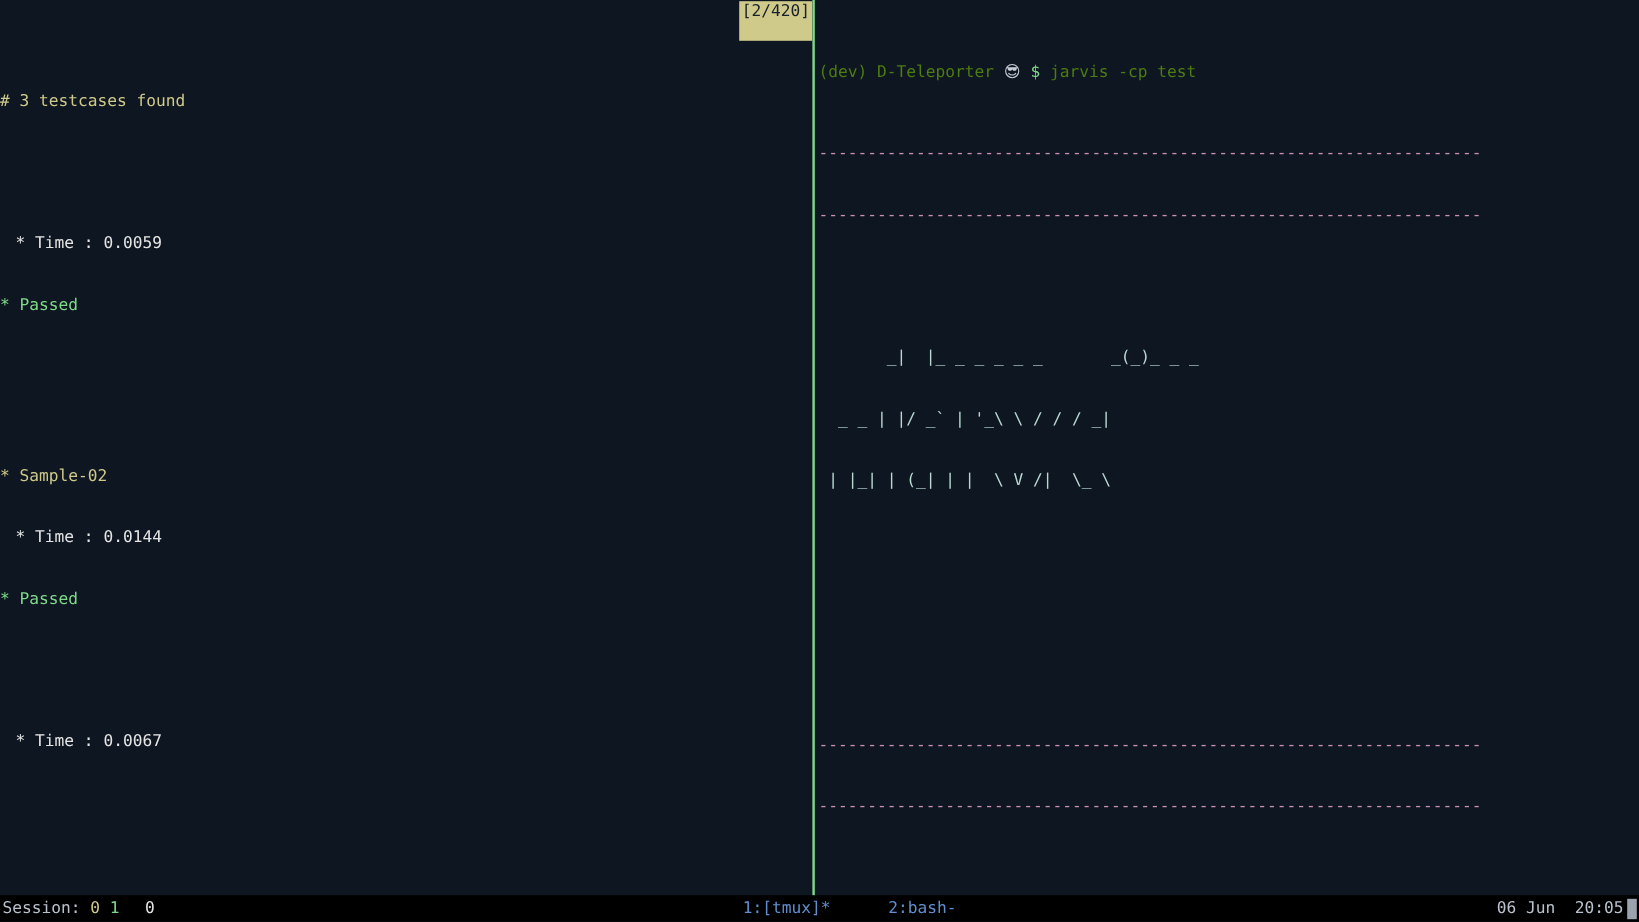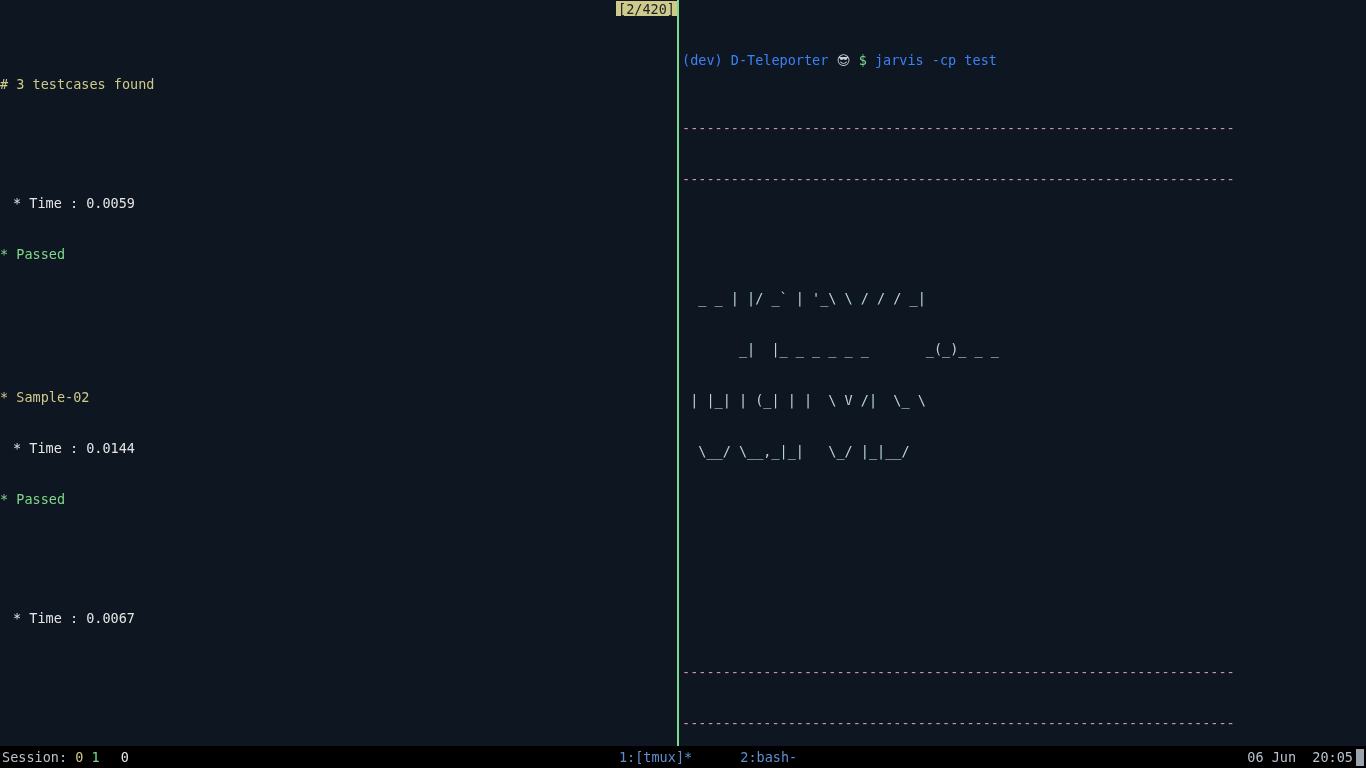--- a/index.html
+++ b/index.html
@@ -47,36 +47,36 @@
   #pane-right { width: 687px; padding-left: 3px; }
 
   .line { height: 17px; display: block; }
   .blank { height: 17px; display: block; }
 
   
   .c-khaki   { color: #cfc98a; margin-top: 24px; }
   .c-green   { color: #7fd98a; }
   .c-cyan    { color: #e5e5e5; padding-left: 13px; }
   .c-red     { color: #e08f87; }
-  .c-white   { color: #3b82f6; }
+  .c-white   { color: #4d7c0f; }
   .c-grey    { color: #b9c2cc; }
   .c-dashp   { color: #c98fb5; }
   .c-ascii   { color: #b8d8d0; }
 
   
   #scroll-badge {
     position: absolute;
     right: 0px;
     top: 1px;
     background: #cfc98a;
     color: #17202b;
     padding: 0 2px;
     font-size: 13.5px;
     line-height: 17px;
-    height: 15px;
+    height: 33px;
   }
 
   
   #status-bar {
     position: absolute;
     left: 0;
     bottom: 0;
     width: 1366px;
     height: 22px;
     background: #000000;
@@ -168,24 +168,23 @@
   <div id="pane-divider" style="background: rgb(127, 217, 138);"></div>
 
   <div class="pane" id="pane-right">
 
     <span class="line"><span class="c-white">(dev)</span><span class="c-white"> </span><span class="c-white">D-Teleporter</span><span> </span><span class="emoji">😎</span><span> </span><span class="c-green">$</span><span> </span><span class="c-white">jarvis -cp test</span></span>
 
     <span class="line c-dashp">--------------------------------------------------------------------</span>
     <span class="line c-dashp">--------------------------------------------------------------------</span>
     <span class="blank"> </span>
 
+    <span class="line c-ascii">       _|  |_ _ _ _ _ _       _(_)_ _ _</span>
     <span class="line c-ascii">  _ _ | |/ _` | '_\ \ / / / _|</span>
-    <span class="line c-ascii">       _|  |_ _ _ _ _ _       _(_)_ _ _</span>
     <span class="line c-ascii"> | |_| | (_| | |  \ V /|  \_ \</span>
-    <span class="line c-ascii">  \__/ \__,_|_|   \_/ |_|__/</span>
     <span class="blank"> </span>
     <span class="blank"> </span>
     <span class="blank"> </span>
 
     <span class="line c-dashp">--------------------------------------------------------------------</span>
     <span class="line c-dashp">--------------------------------------------------------------------</span>
     
     
     
 

